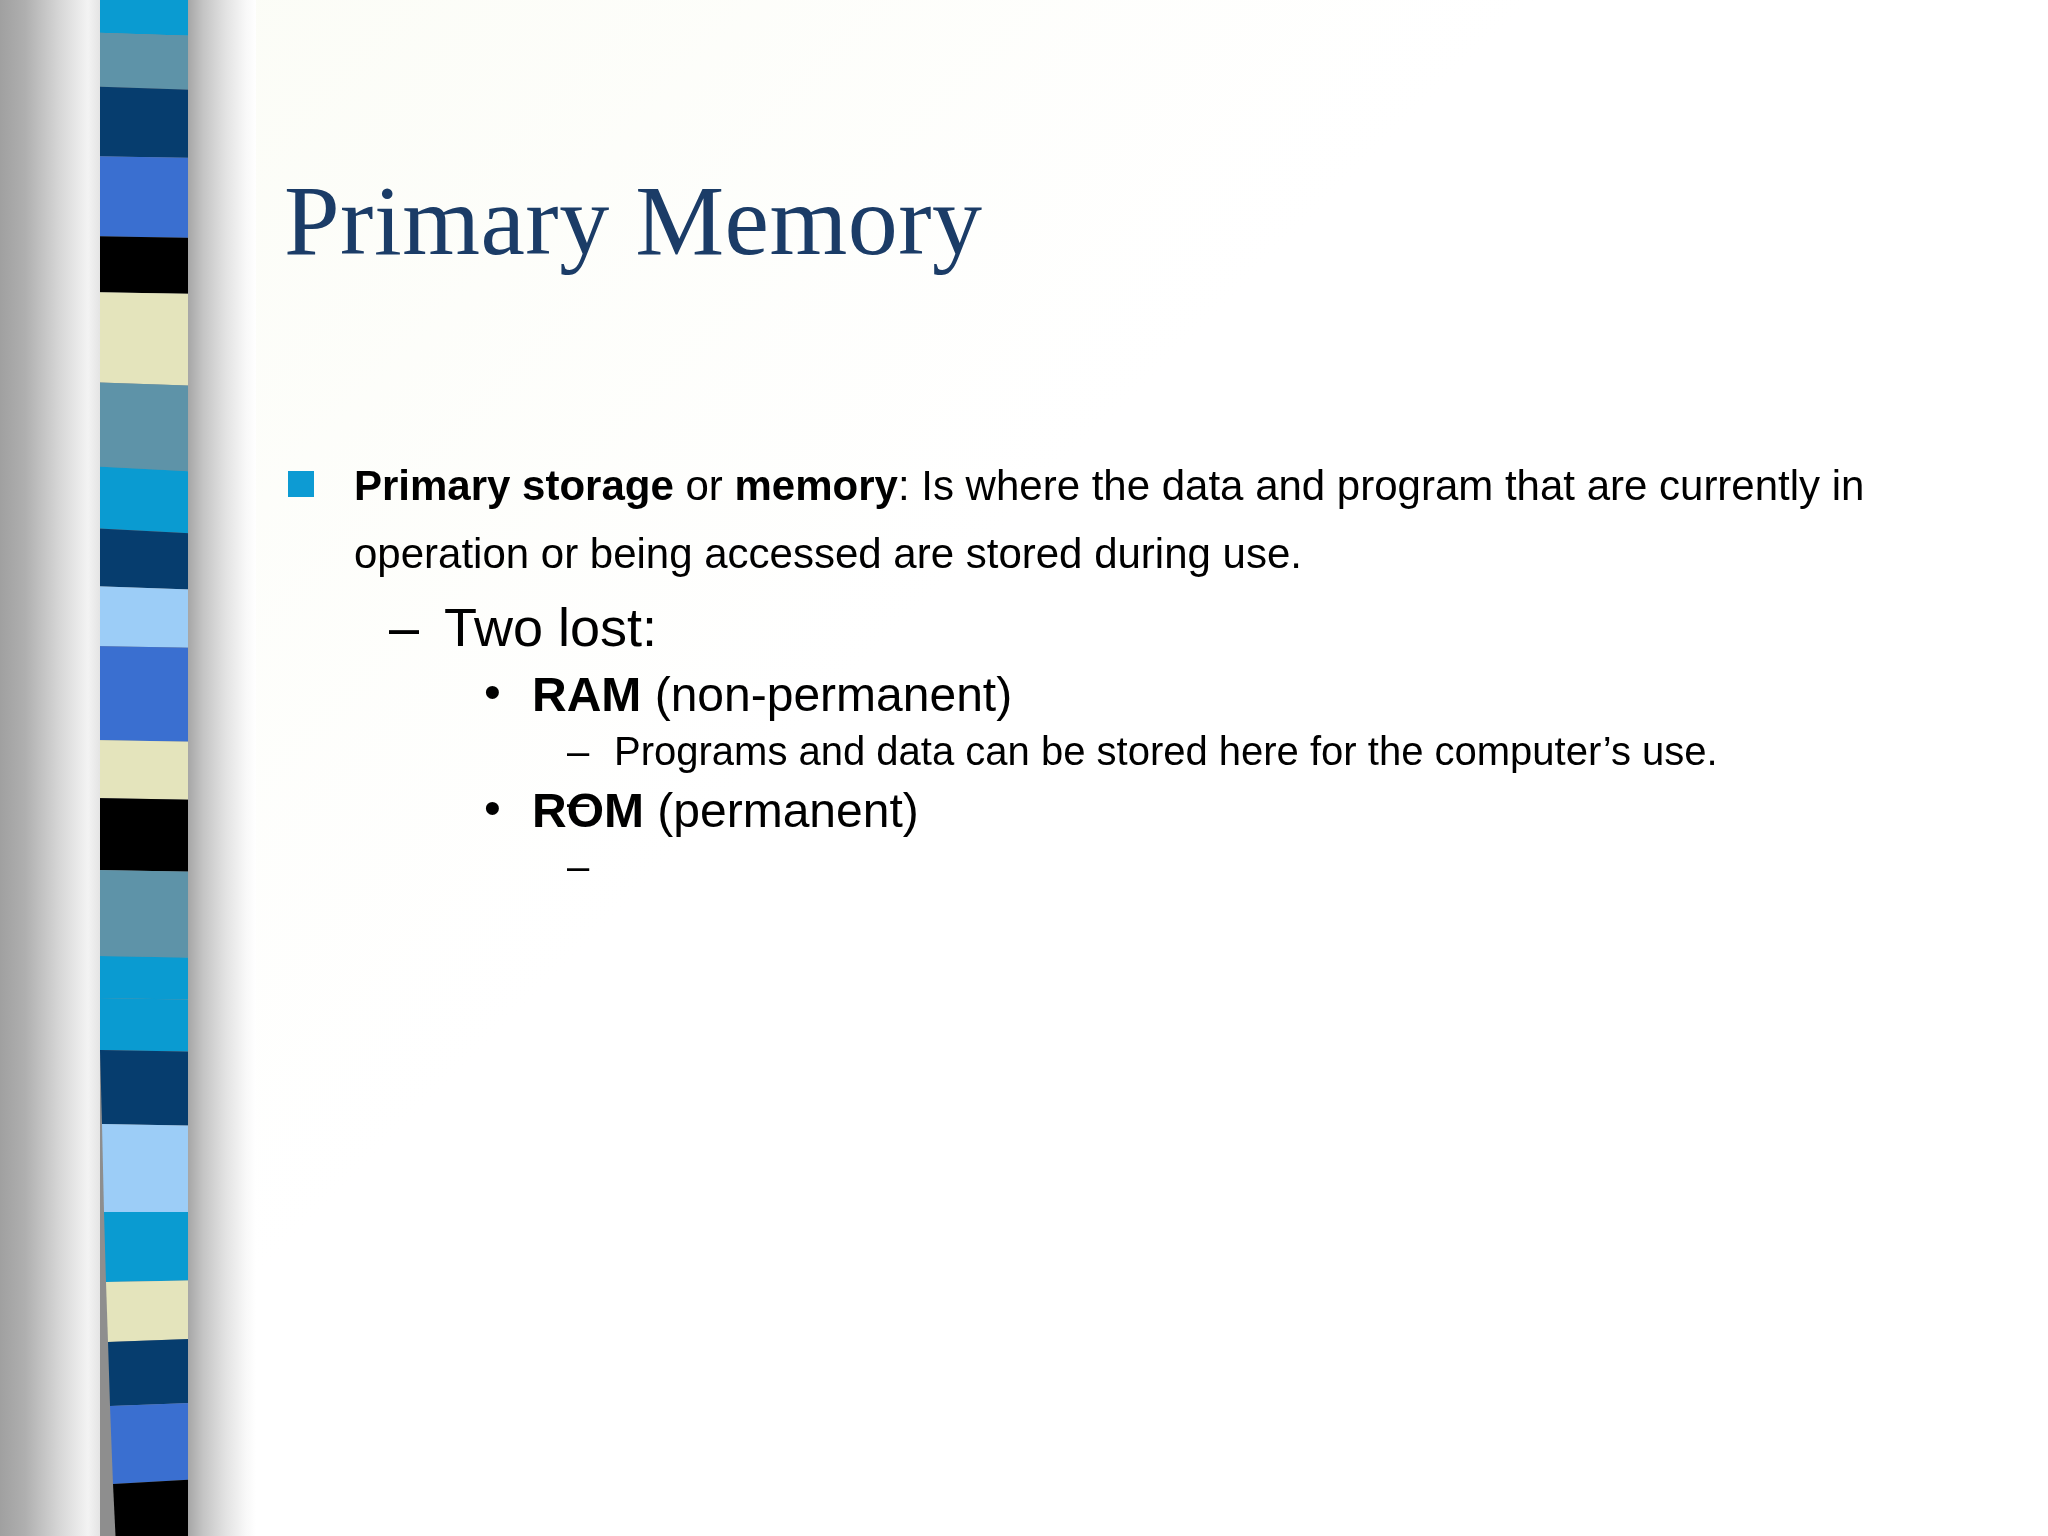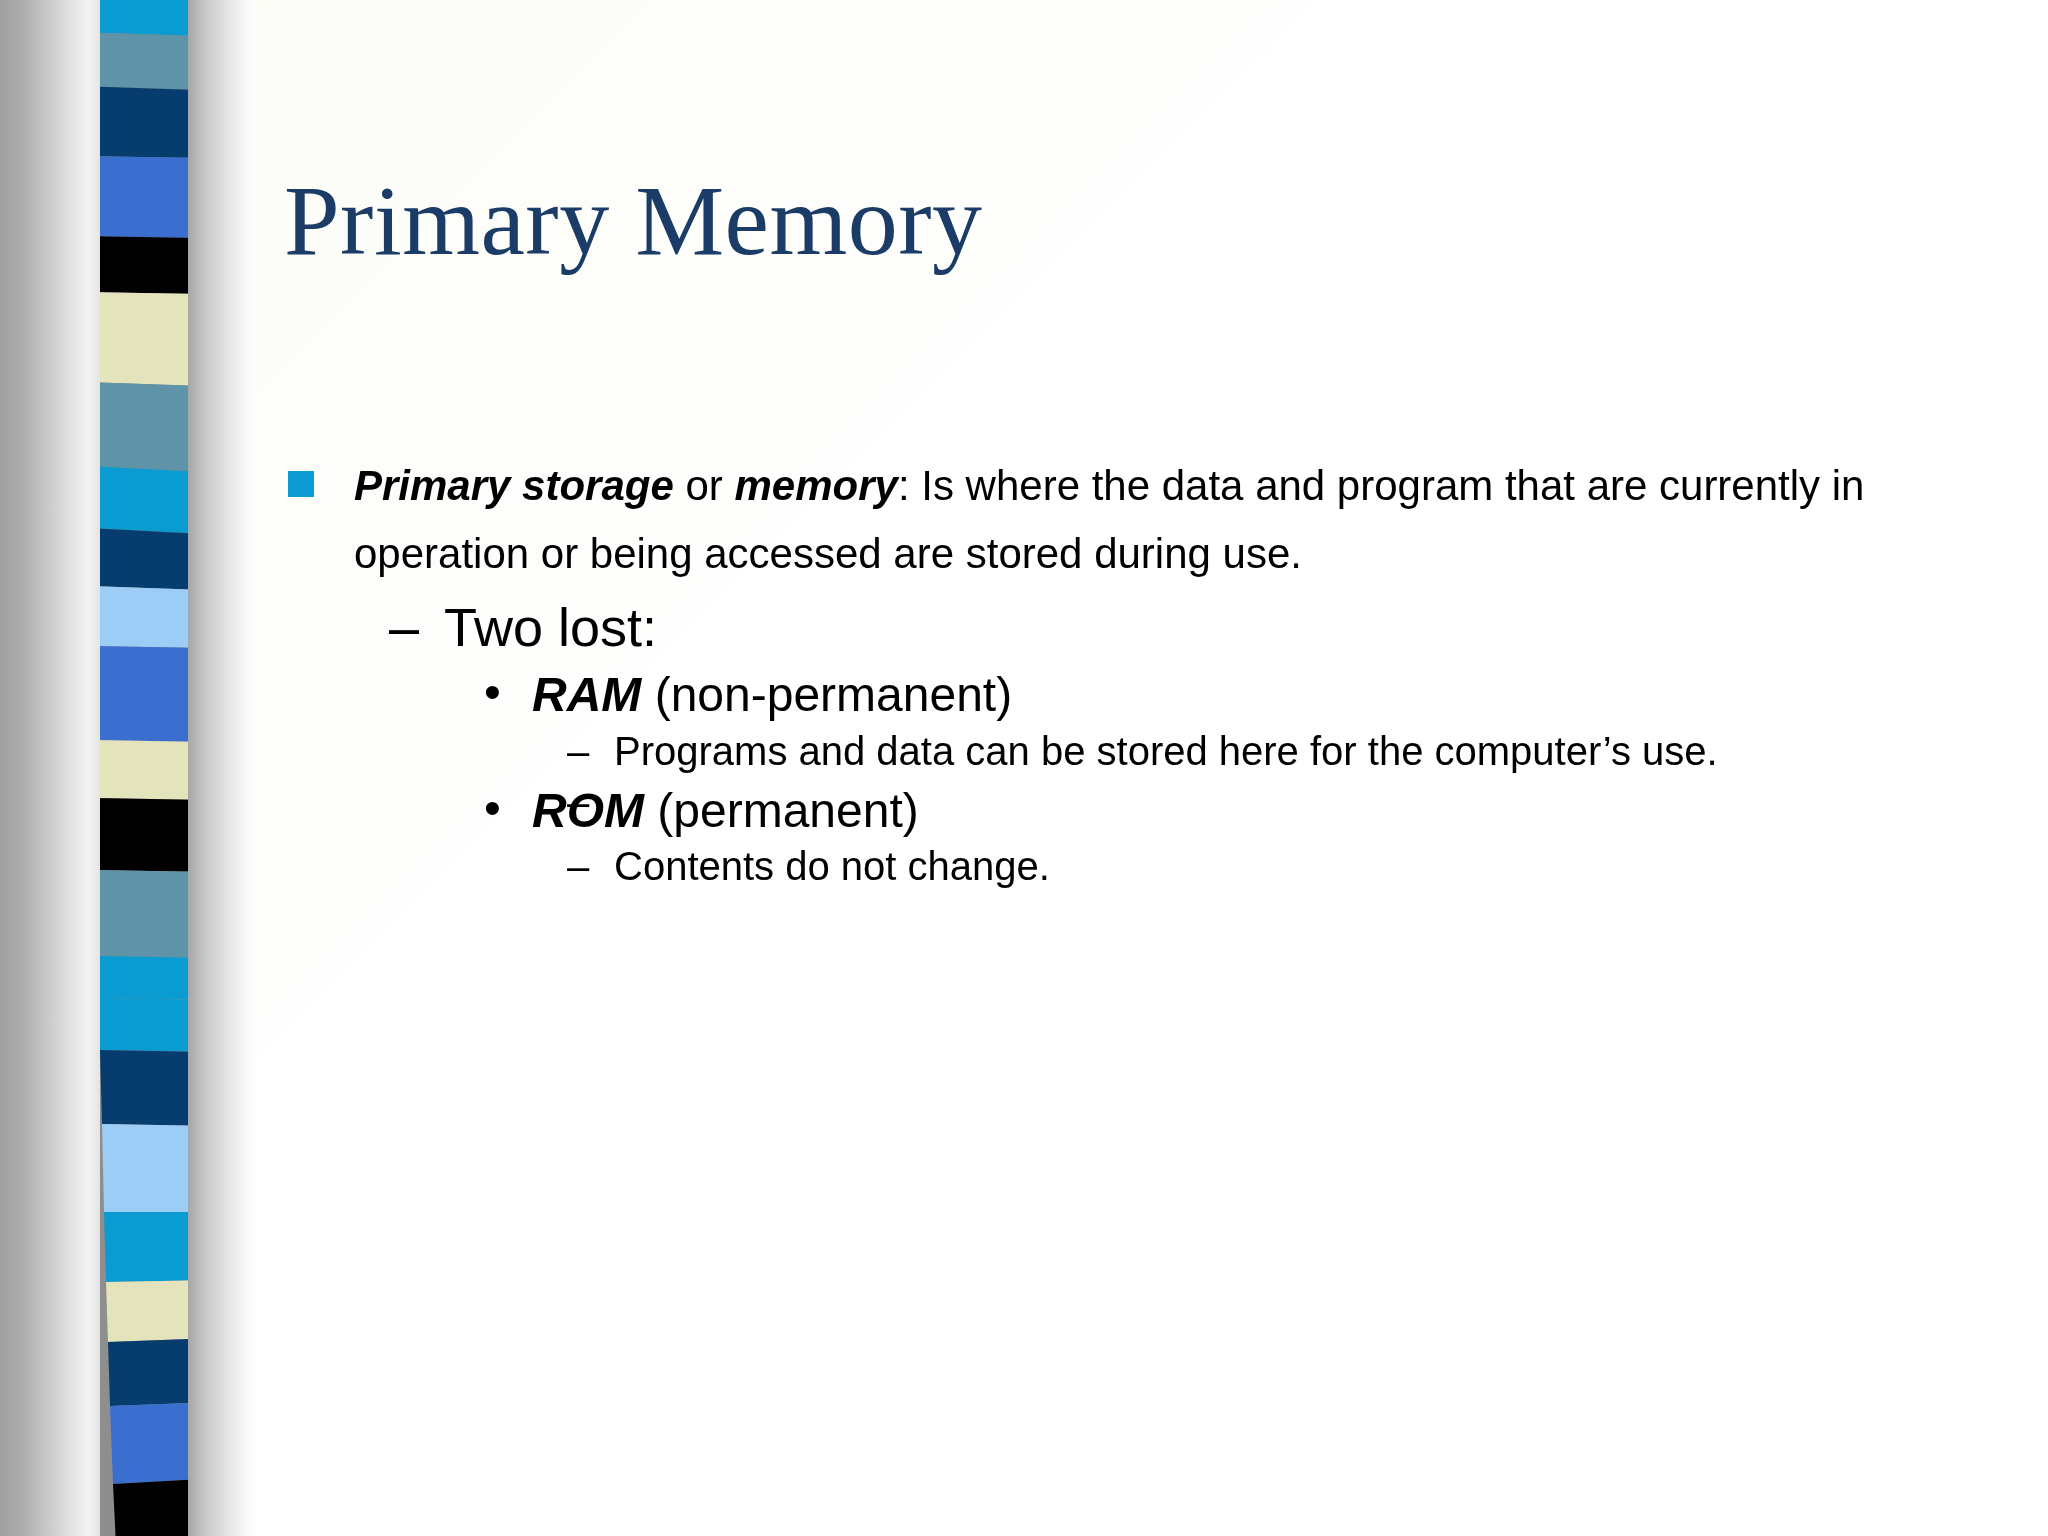--- a/index.html
+++ b/index.html
@@ -150,21 +150,21 @@
     color: #000000;
     margin-top: 4px;
   }
   .lvl4 .dash {
     position: absolute;
     left: 283px;
     top: 0;
     font-size: 40px;
   }
 
-  b { font-weight: bold; font-style: italic; }
+  b { font-weight: bold; }
 </style>
 </head>
 <body>
 
 <div id="slide">
 
   <div id="left-band">
     <div class="band-gray"></div>
     <svg class="band-stripes" viewBox="0 0 256 1536" preserveAspectRatio="none">
       <g>
@@ -229,17 +229,16 @@
       <span class="dash">–</span>
     </div>
 
     <div class="lvl3">
       <span class="dot">•</span>
       <b>ROM</b><span> (permanent)</span>
     </div>
 
     <div class="lvl4">
       <span class="dash">–</span>
-      <span>Contents do not change.</span>
     </div>
 
   </div>
 </div>
 
 </body></html>

